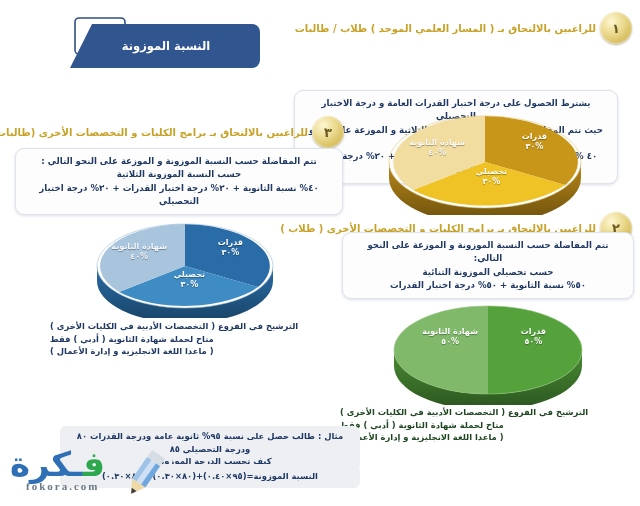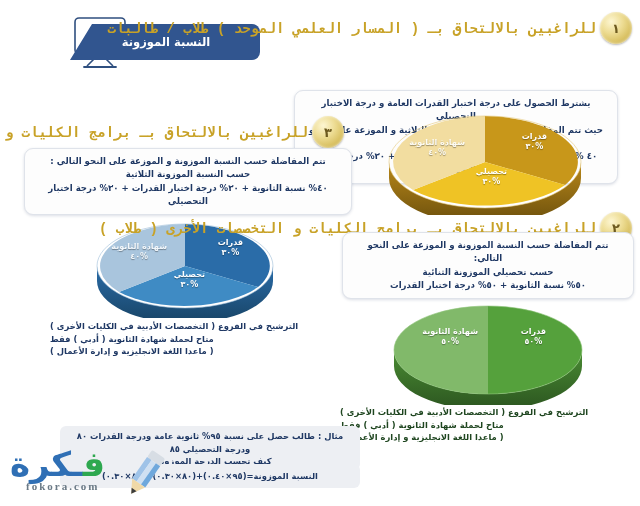--- a/index.html
+++ b/index.html
@@ -9,42 +9,42 @@
     font-family:"DejaVu Sans","Liberation Sans",sans-serif;
     position:relative;overflow:hidden;
     color:#1f3864;
   }
   .page{position:absolute;inset:0;}
 
   
   .header{position:absolute;left:60px;top:10px;width:260px;height:66px;}
   .monitor-icon{position:absolute;right:190px;top:4px;width:60px;height:58px;}
   .title-banner{
-    position:absolute;left:0;top:14px;width:200px;height:36px;
+    position:absolute;left:0;top:14px;width:200px;height:44px;
     background:#31558f;
     clip-path:polygon(0 0, 100% 0, 100% 100%, 5% 100%, 16% 0);
     border-radius:0 8px 8px 0;
     display:flex;align-items:center;justify-content:center;
   }
   .title-banner span{
     color:#fff;font-size:11.5px;font-weight:bold;letter-spacing:.3px;
     transform:translateX(6px);
   }
 
   
   .sec-head{position:absolute;display:flex;align-items:center;gap:4px;}
   .badge{
     width:32px;height:32px;border-radius:50%;
     background:radial-gradient(circle at 35% 30%,#fdf6d2 0%,#eddc93 38%,#d9c163 68%,#b9a04a 100%);
     box-shadow:0 1px 2px rgba(0,0,0,.28), inset 0 0 3px rgba(255,255,255,.8);
     display:flex;align-items:center;justify-content:center;
     color:#6d5a20;font-size:13px;font-weight:bold;flex:0 0 auto;
   }
   .sec-title{
-    font-size:14px;font-weight:bold;color:#c8a227;white-space:nowrap;font-family:Liberation Mono, monospace;
+    font-size:10px;font-weight:bold;color:#c8a227;white-space:nowrap;
   }
   .callout{
     position:absolute;background:#fdfdfd;
     border:1px solid #dfe3ea;border-radius:9px;
     box-shadow:0 1px 3px rgba(40,60,100,.17);
     padding:6px 10px;box-sizing:border-box;
     text-align:center;
   }
   .callout p{margin:0;font-size:8.6px;line-height:1.55;font-weight:bold;color:#1f3864;}
 
@@ -147,21 +147,21 @@
     <div class="pie-lbl" style="right:130px;top:28px;color:#fdfbf2;">
       <span>شهادة الثانوية</span><br><span>%٤٠</span>
     </div>
   </div>
 
   <div class="sec-head" style="right:296px;top:116px;">
     <div class="badge">٣</div>
     <div class="sec-title">للراغبين بالالتحاق بـ برامج الكليات و التخصصات الأخرى (طالبات)</div>
   </div>
 
-  <div class="callout" style="right:288px;top:148px;width:328px;text-align:center;">
+  <div class="callout" style="right:297px;top:148px;width:328px;text-align:center;">
     <p>تتم المفاضلة حسب النسبة الموزونة و الموزعة على النحو التالي :</p>
     <p>حسب النسبة الموزونة الثلاثية</p>
     <p>٤٠% نسبة الثانوية + ٣٠% درجة اختبار القدرات + ٣٠% درجة اختبار التحصيلي</p>
   </div>
 
   <div class="pie-wrap" style="right:355px;top:218px;width:200px;height:100px;">
     <svg viewBox="0 0 200 100" width="200" height="100">
       <defs>
         <linearGradient id="bdark" x1="0" y1="0" x2="0" y2="1">
           <stop offset="0%" stop-color="#2a6ca8"></stop>

